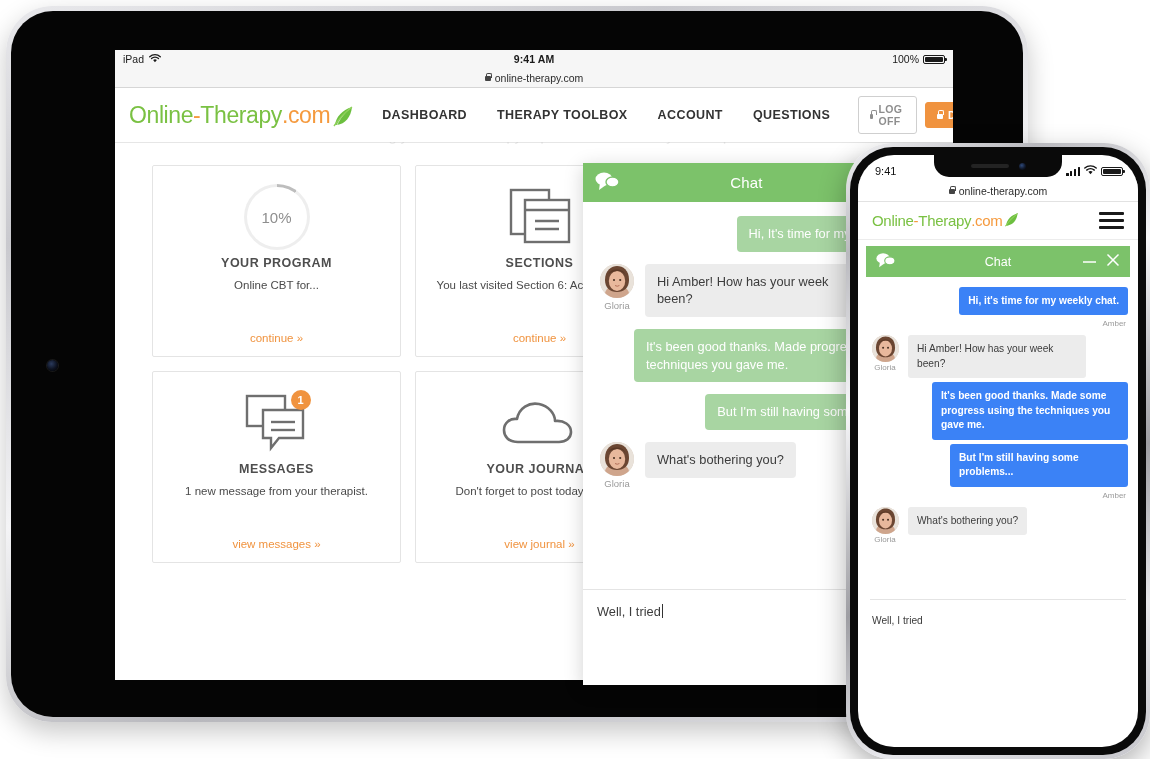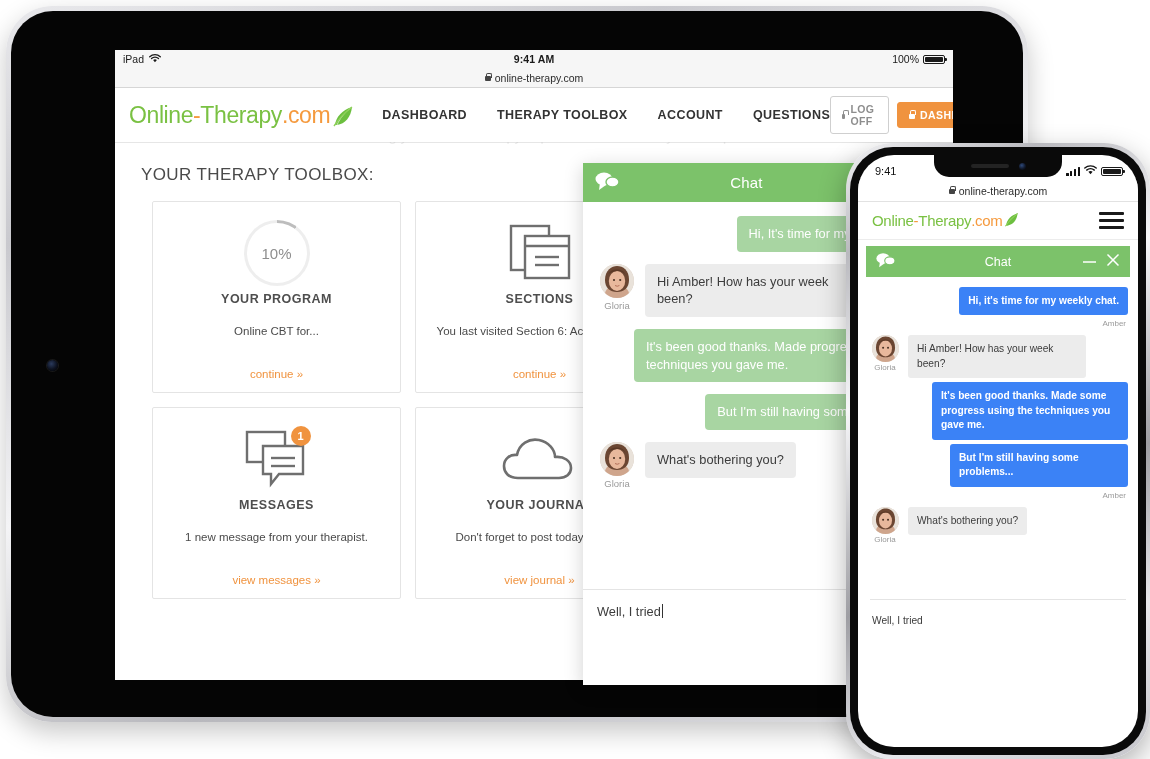--- a/index.html
+++ b/index.html
@@ -104,21 +104,21 @@
 
   .mainnav { display:flex; gap:30px; margin-left:30px; }
   .mainnav a {
     font-size: 12.5px; font-weight:bold; color:#333;
     letter-spacing:.4px; text-decoration:none; white-space:nowrap;
   }
   .hdr-btns { margin-left:auto; display:flex; gap:8px; align-items:center; }
   .btn-logoff {
     border:1px solid #cfcfcf; background:#fff; color:#8d8d8d;
     font-size:10.5px; font-weight:bold; letter-spacing:.4px;
-    padding:6px 11px; border-radius:3px; display:flex; align-items:center; gap:5px;
+    padding:6px 11px; border-radius:3px; display:flex; align-items:center; gap:5px;margin-left:28px;
   }
   .btn-dash {
     background:#f0933f; color:#fff; border:1px solid #f0933f;
     font-size:10.5px; font-weight:bold; letter-spacing:.4px;
     padding:6px 11px; border-radius:3px; display:flex; align-items:center; gap:5px;
   }
   .lock-sm {
     display:inline-block; width:6px; height:5px; border-radius:1px; position:relative; margin-top:2px;
   }
   .lock-sm::before{
@@ -140,21 +140,21 @@
     border:1px solid #e4e4e4; background:#fff; border-radius:2px;
     height:192px; padding:14px 12px 12px;
     display:flex; flex-direction:column; align-items:center;
   }
   .card-icon { height:74px; display:flex; align-items:center; justify-content:center; position:relative; }
   .card-title {
     font-size:12.5px; font-weight:bold; color:#4e4e4e; letter-spacing:.5px;
     text-align:center; margin-top:2px;
   }
   .card-desc {
-    font-size:11.5px; color:#4a4a4a; text-align:center; margin-top:18px;
+    font-size:11.5px; color:#4a4a4a; text-align:center; margin-top:8px;
     line-height:1.35; padding:0 4px;
   }
   .card-link {
     margin-top:auto; font-size:11.5px; color:#f0933f; text-decoration:none;
   }
   .pct-ring {
     width:66px; height:66px; border-radius:50%;
     background: conic-gradient(#bdbdbd 0deg 36deg, #eeeeee 36deg 360deg);
     display:flex; align-items:center; justify-content:center;
     position:relative;
@@ -349,21 +349,20 @@
               <div class="btn-dash">
                 <span class="lock-sm"></span>
                 <span>DASHBOARD</span>
               </div>
             </div>
           </div>
           <div class="hdr-rule"></div>
         </div>
 
         <div class="page-body">
-          <div class="page-title">YOUR THERAPY TOOLBOX:</div>
 
           <div class="card-grid">
 
             <div class="card">
               <div class="card-icon">
                 <div class="pct-ring">
                     <span>10%</span>
                   </div>
               </div>
               <div class="card-title">YOUR PROGRAM</div>

